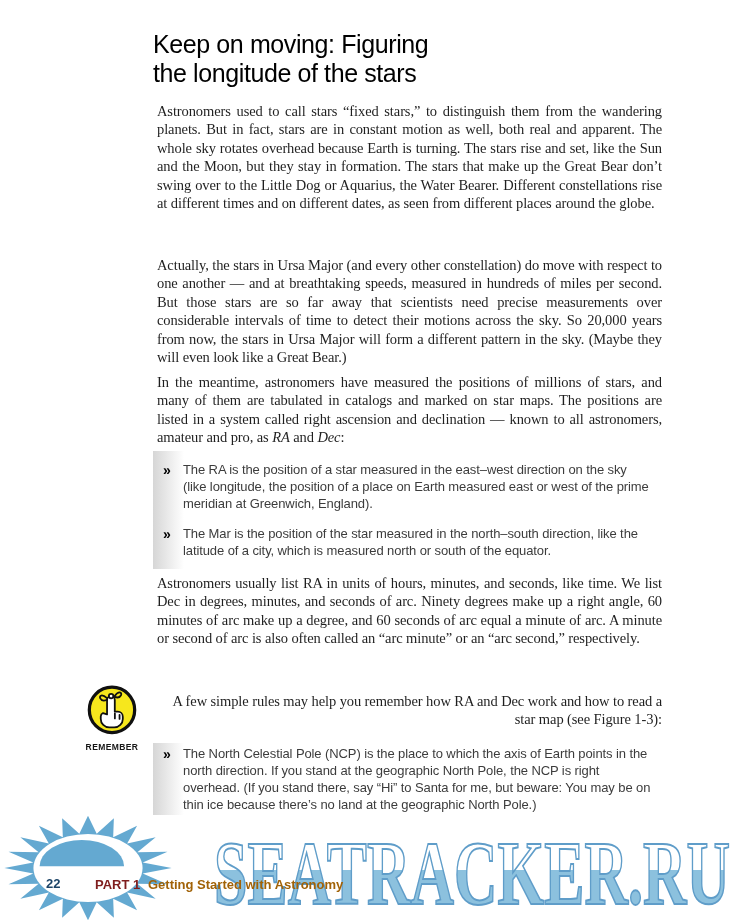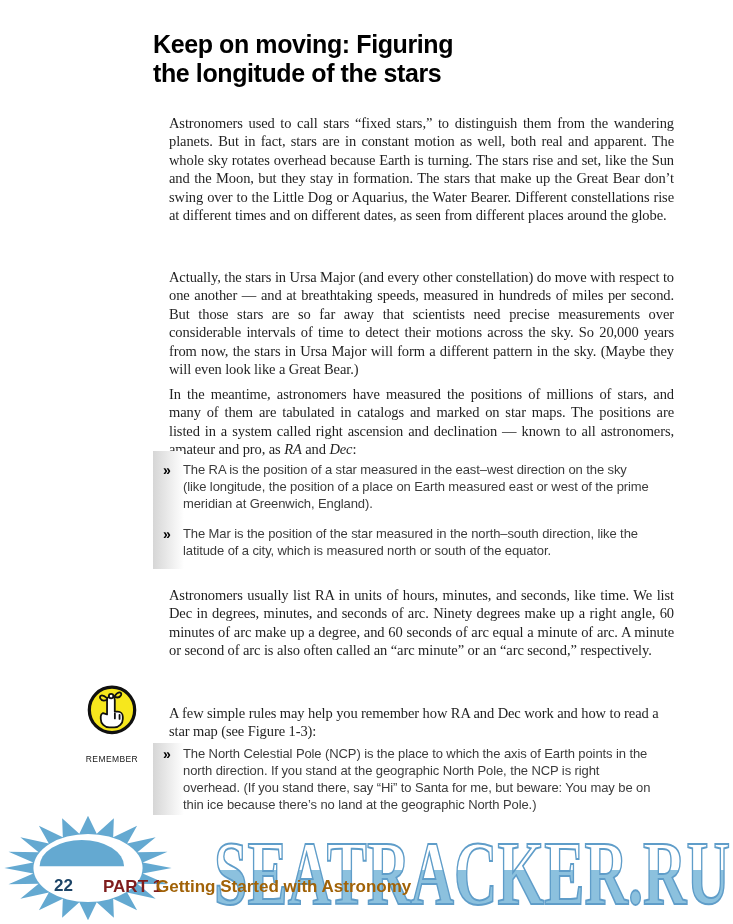--- a/index.html
+++ b/index.html
@@ -2,30 +2,30 @@
 <html lang="en"><head>
 <meta charset="utf-8">
 <style>
   html,body{margin:0;padding:0;background:#ffffff;}
   .page{
     position:relative;width:733px;height:924px;background:#ffffff;
     overflow:hidden;font-family:"Liberation Serif",serif;color:#1f1f1f;
   }
   .heading{
     position:absolute;left:153px;top:30px;width:520px;
-    font-family:"Liberation Sans",sans-serif;font-weight:bold;
+    font-family:"Liberation Sans",sans-serif;font-weight:normal;
     font-size:25px;line-height:29px;letter-spacing:-0.4px;color:#000;
   }
   .bodypara{
-    position:absolute;left:153px;width:505px;margin:16px;
+    position:absolute;left:153px;width:505px;margin:4px;
     font-size:14.5px;line-height:18.4px;letter-spacing:-0.1px;
     text-align:justify;hyphens:auto;-webkit-hyphens:auto;color:#1f1f1f;
   }
   .p1{top:98px;}.p2{top:252px;}.p3{top:369px;font-family:Liberation Serif, serif;}.p4{top:570px;}
-  .p5{top:688px;text-align:left;}
+  .p5{top:688px;text-align:right;}
   .ital{font-style:italic;}
   .bullet-block{
     position:absolute;left:153px;width:505px;box-sizing:border-box;
   }
   .bb1{top:451px;padding:10px 0 10px 0;}
   .bb2{top:743px;padding:2px 0 2px 0;}
   .bullet-block .band{
     position:absolute;left:0;top:0;bottom:0;width:31px;
     background:linear-gradient(to right,#d6d6d6,#ffffff);
   }
@@ -37,27 +37,27 @@
     flex:0 0 30px;padding-left:10px;box-sizing:border-box;
     font-family:"Liberation Sans",sans-serif;font-weight:bold;
     font-size:14px;line-height:18.5px;color:#000;
   }
   .bullet-item .btext{
     flex:0 0 468px;font-family:"Liberation Sans",sans-serif;
     font-size:13px;line-height:17px;letter-spacing:-0.1px;color:#3c3c3c;
   }
   .remember{position:absolute;left:78px;top:682px;width:68px;text-align:center;}
   .remember-label{
-    margin-top:14px;font-family:"Liberation Sans",sans-serif;font-weight:normal;
+    margin-top:2px;font-family:"Liberation Sans",sans-serif;font-weight:bold;
     font-size:8.5px;letter-spacing:0.4px;color:#161616;
   }
   .sun{position:absolute;left:0px;top:813px;z-index:1;}
   .watermark{position:absolute;left:0;top:830px;z-index:3;opacity:0.88;}
-  .footer{position:absolute;left:8px;top:875px;width:420px;height:20px;z-index:5;
-    font-family:"Liberation Sans",sans-serif;font-weight:bold;font-size:17px;}
+  .footer{position:absolute;left:0;top:875px;width:420px;height:20px;z-index:5;
+    font-family:"Liberation Sans",sans-serif;font-weight:bold;font-size:13px;}
   .footer .pagenum{position:absolute;left:46px;top:1px;color:#1c4467;}
   .footer .partlabel{position:absolute;left:95px;top:2px;color:#7f1d1d;}
   .footer .parttitle{position:absolute;left:148px;top:2px;color:#a16207;}
 </style>
 </head>
 <body>
 
 <div class="page">
 
   <svg class="sun" width="176" height="110" viewBox="0 0 200 200" preserveAspectRatio="none">

